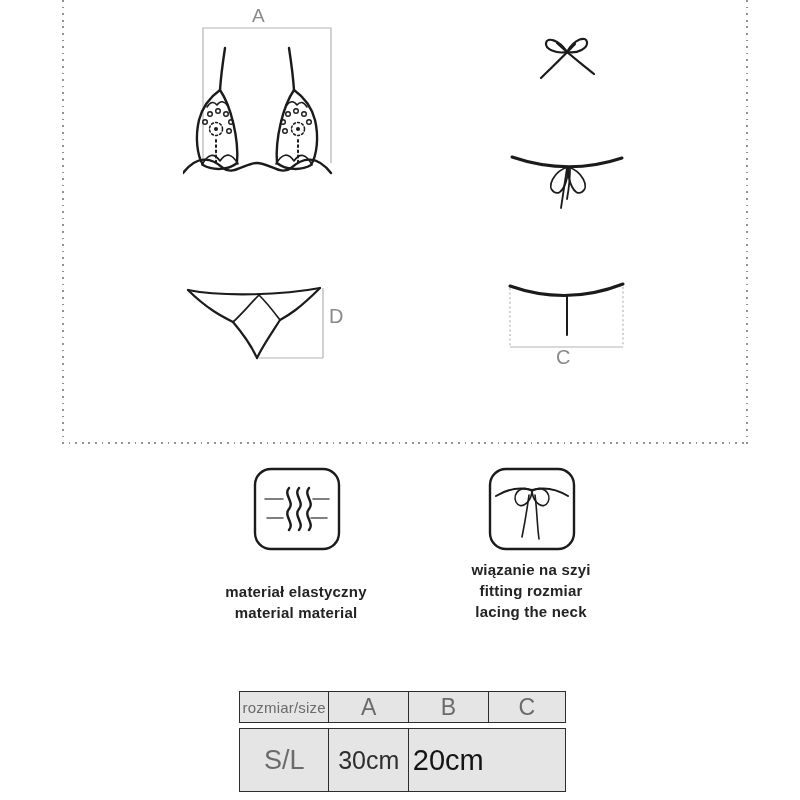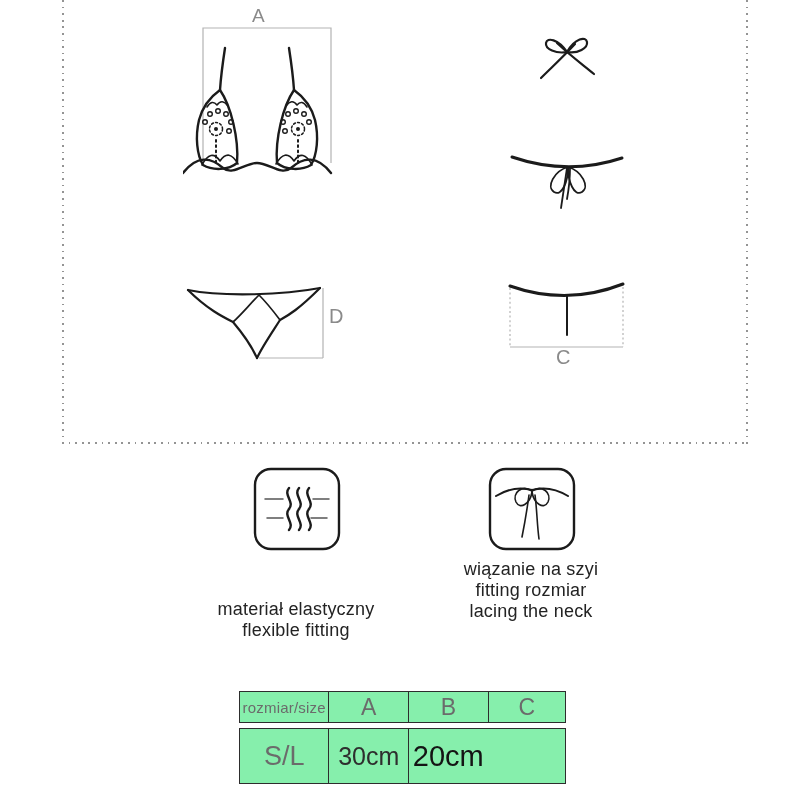--- a/index.html
+++ b/index.html
@@ -27,30 +27,30 @@
   .m-label{
     position:absolute;color:#8a8a8a;font-size:20px;line-height:1;
     letter-spacing:0.5px;
   }
   .m-label-a{left:252px;top:6px;font-size:19px;}
   .m-label-d{left:329px;top:306px;}
   .m-label-c{left:556px;top:347px;}
   
   .caption{
     position:absolute;width:240px;text-align:center;
-    font-size:18px;line-height:21px;font-weight:400;color:#232323;
+    font-size:15px;line-height:21px;font-weight:700;color:#232323;
     letter-spacing:0.2px;
   }
-  .caption-left{left:176px;top:581px;margin-top:18px;}
+  .caption-left{left:176px;top:581px;}
   .caption-right{left:411px;top:559px;}
   
   .size-table{position:absolute;left:239px;top:691px;width:327px;}
-  .t-row{display:flex;border:1.6px solid #2d2d2d;background:#86efac;box-sizing:border-box;}
+  .t-row{display:flex;border:1.6px solid #2d2d2d;background:#e5e5e5;box-sizing:border-box;}
   .t-head{height:32px;margin-bottom:5px;}
-  .t-data{height:56px;}
+  .t-data{height:64px;}
   .t-cell{
     display:flex;align-items:center;justify-content:center;
     box-sizing:border-box;
   }
   .t-cell + .t-cell{border-left:1.6px solid #2d2d2d;}
   .c0{width:27.2%;}
   .c1{width:24.5%;}
   .c2{width:24.5%;}
   .c3{width:23.8%;}
   .head-label{font-size:15px;color:#6b6b6b;letter-spacing:0.2px;}
@@ -167,21 +167,21 @@
   <g class="stroke" stroke-width="1.6">
     <path d="M45,25 C35,18 25,27 29,36 C33,44 43,38 45,26"></path>
     <path d="M45,25 C55,18 65,27 61,36 C57,44 47,38 45,26"></path>
     <path d="M42,29 C40,44 38,56 35,71"></path>
     <path d="M48,29 C50,44 50,58 52,73"></path>
   </g>
 </svg>
 
 <div class="caption caption-left">
   <div>materiał elastyczny</div>
-  <div>flexible fitting</div>
+  <div>material material</div>
 </div>
 <div class="caption caption-right">
   <div>wiązanie na szyi</div>
   <div>fitting rozmiar</div>
   <div>lacing the neck</div>
 </div>
 
 <div class="size-table">
   <div class="t-row t-head">
     <div class="t-cell c0 head-label">rozmiar/size</div>

